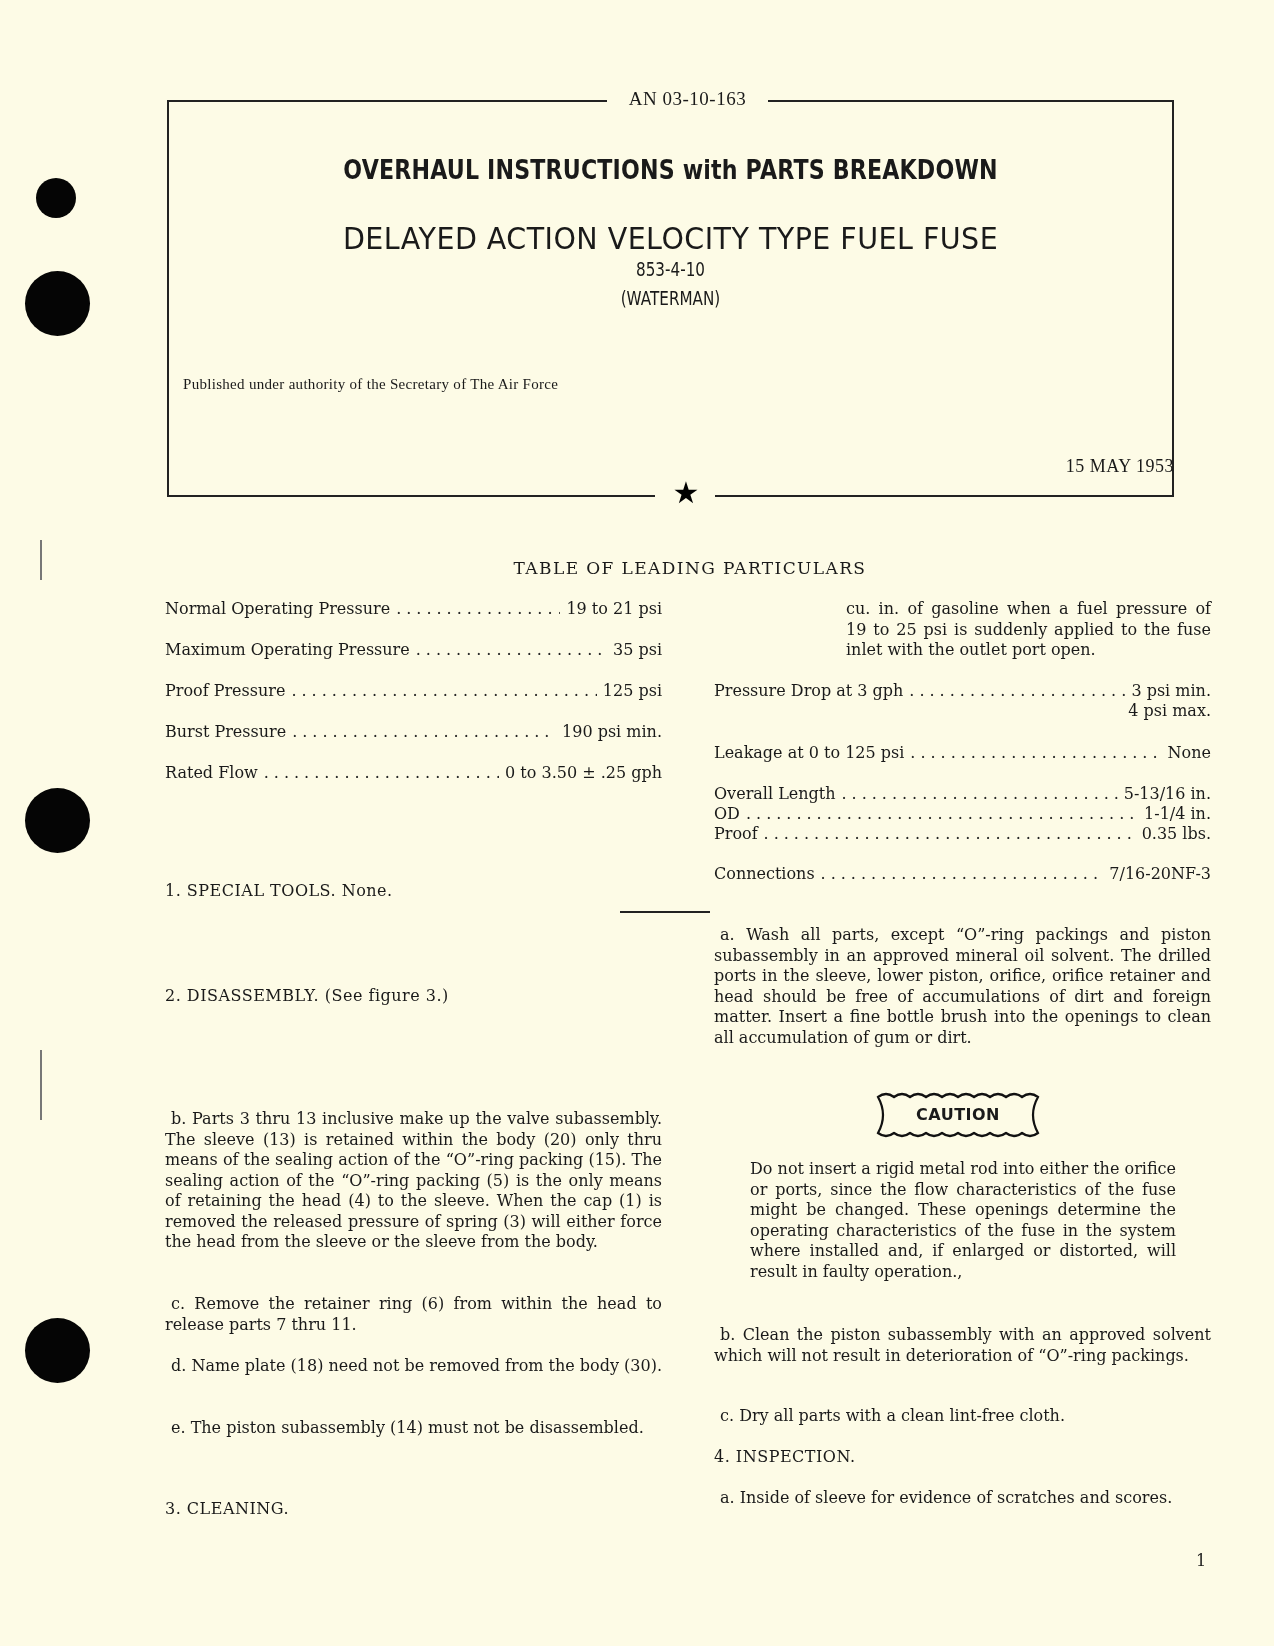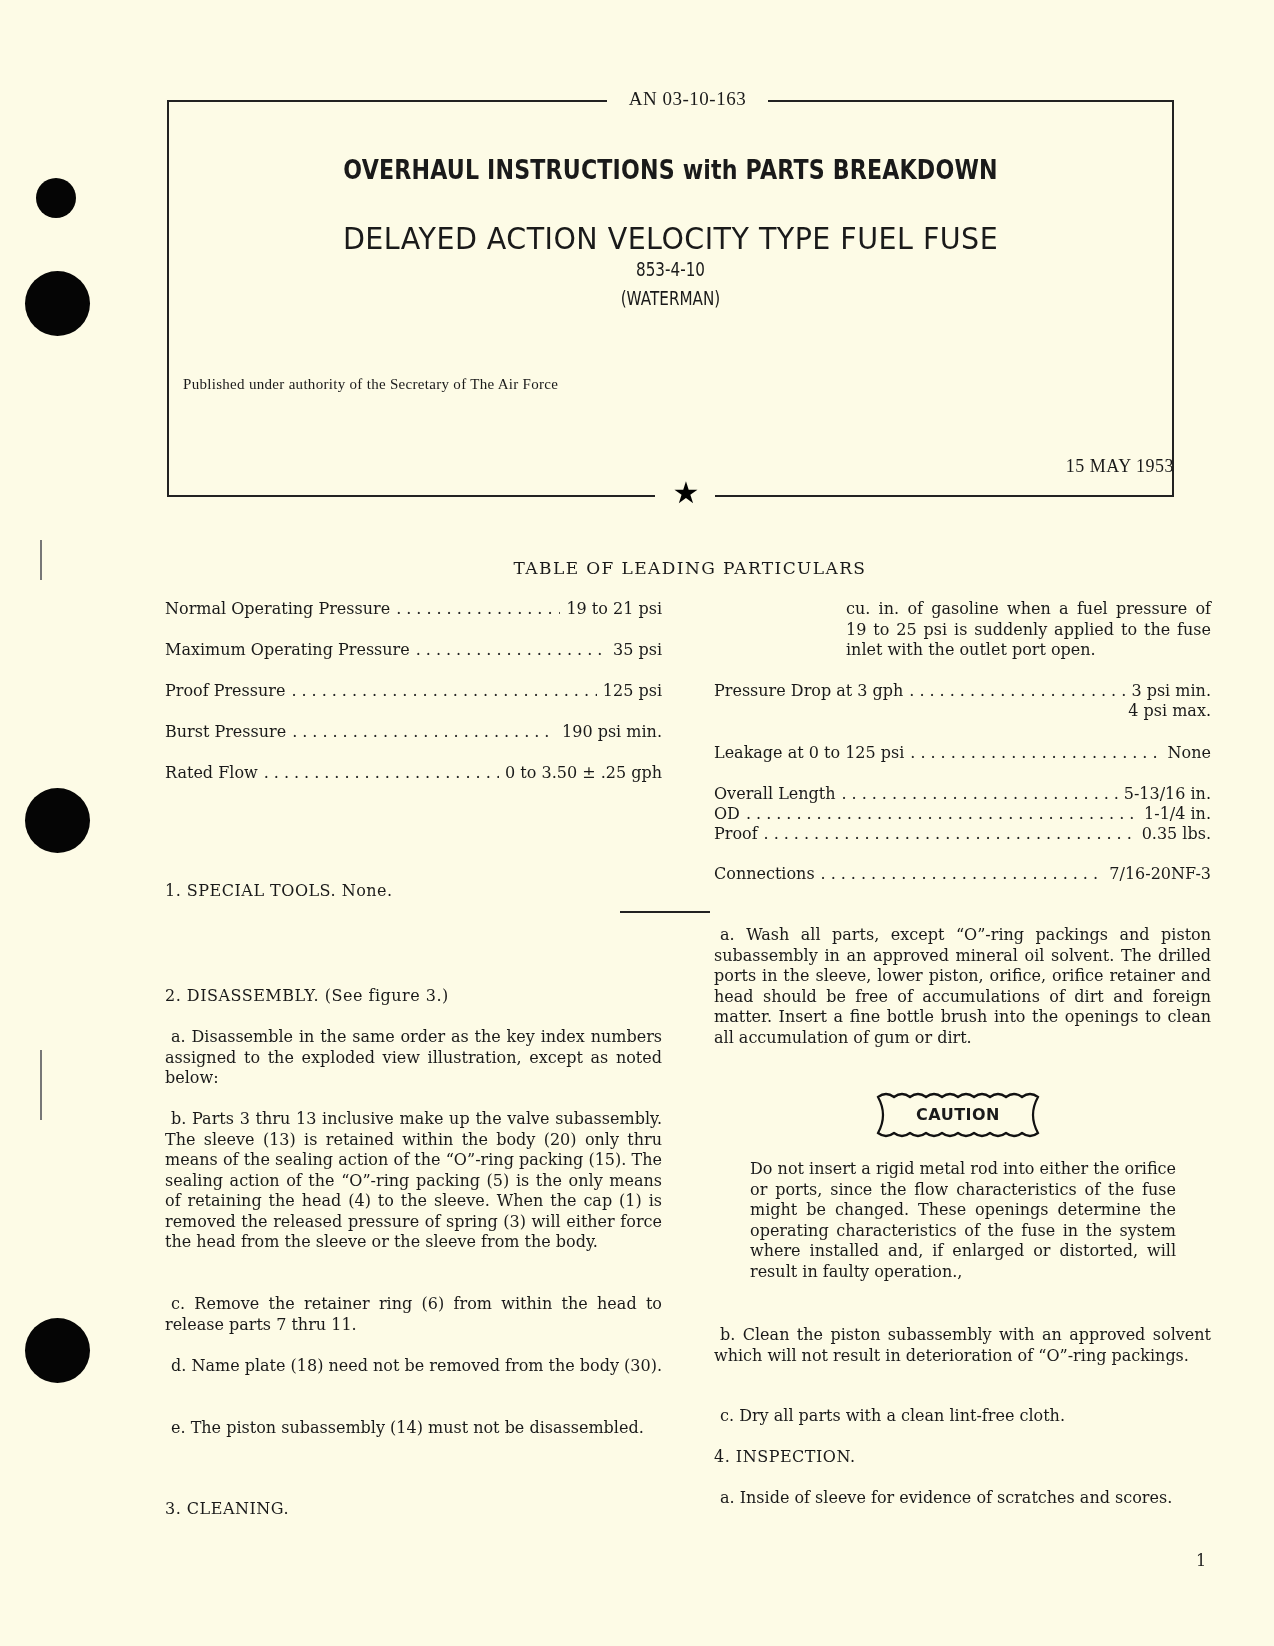--- a/index.html
+++ b/index.html
@@ -184,21 +184,20 @@
   <div class="tl col-r leader" style="top:864px;">
     <span class="lbl">Connections</span>
     <span class="dots">................................................</span>
     <span class="val">7/16-20NF-3</span>
   </div>
 
   <div class="divider-short"></div>
 
   <div class="heading" style="left:165px; top:881px;">1. SPECIAL TOOLS. None.</div>
   <div class="heading" style="left:165px; top:986px;">2. DISASSEMBLY. (See figure 3.)</div>
-  <div class="para left" style="top:1027px; text-indent:6px;">a. Disassemble in the same order as the key index numbers assigned to the exploded view illustration, except as noted below:</div>
   <div class="para left" style="top:1109px; text-indent:6px;">b. Parts 3 thru 13 inclusive make up the valve subassembly. The sleeve (13) is retained within the body (20) only thru means of the sealing action of the “O”-ring packing (15). The sealing action of the “O”-ring packing (5) is the only means of retaining the head (4) to the sleeve. When the cap (1) is removed the released pressure of spring (3) will either force the head from the sleeve or the sleeve from the body.</div>
   <div class="para left" style="top:1294px; text-indent:6px;">c. Remove the retainer ring (6) from within the head to release parts 7 thru 11.</div>
   <div class="para left" style="top:1356px; text-indent:6px;">d. Name plate (18) need not be removed from the body (30).</div>
   <div class="para left" style="top:1418px; text-indent:6px;">e. The piston subassembly (14) must not be disassembled.</div>
   <div class="heading" style="left:165px; top:1499px;">3. CLEANING.</div>
 
   <div class="para right" style="top:925px; text-indent:6px;">a. Wash all parts, except “O”-ring packings and piston subassembly in an approved mineral oil solvent. The drilled ports in the sleeve, lower piston, orifice, orifice retainer and head should be free of accumulations of dirt and foreign matter. Insert a fine bottle brush into the openings to clean all accumulation of gum or dirt.</div>
 
   <div class="caution-box">
     <svg width="176" height="48" viewBox="0 0 176 48" style="position:absolute;left:0;top:0;">

